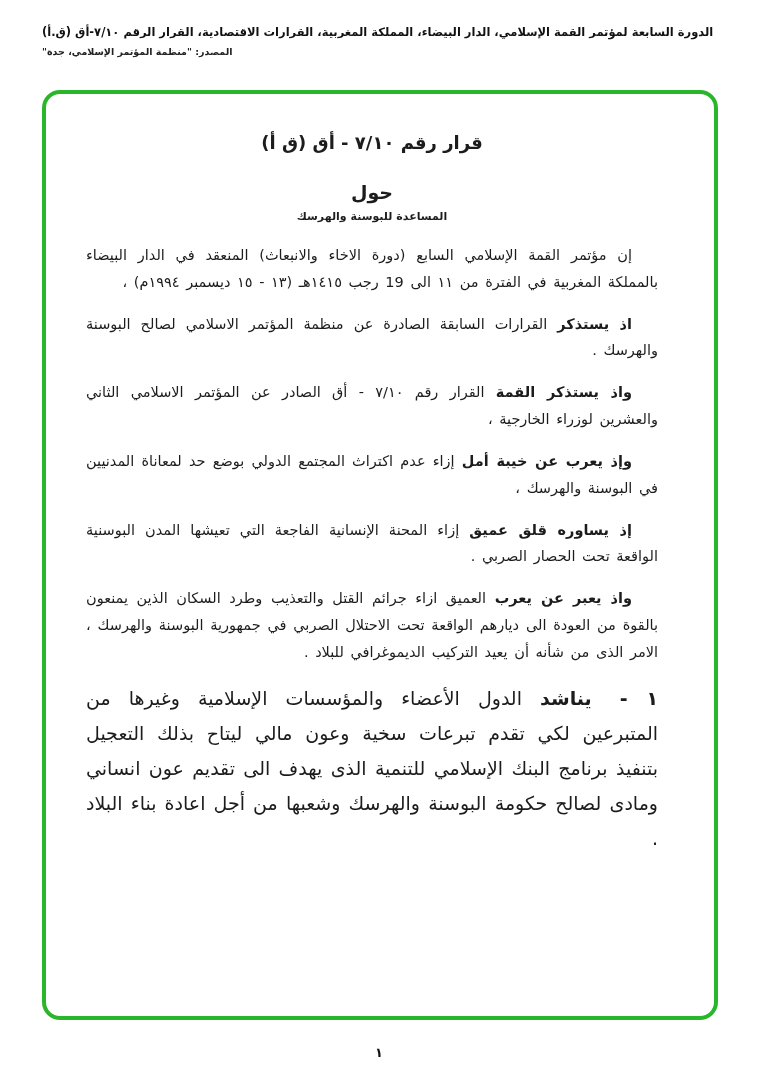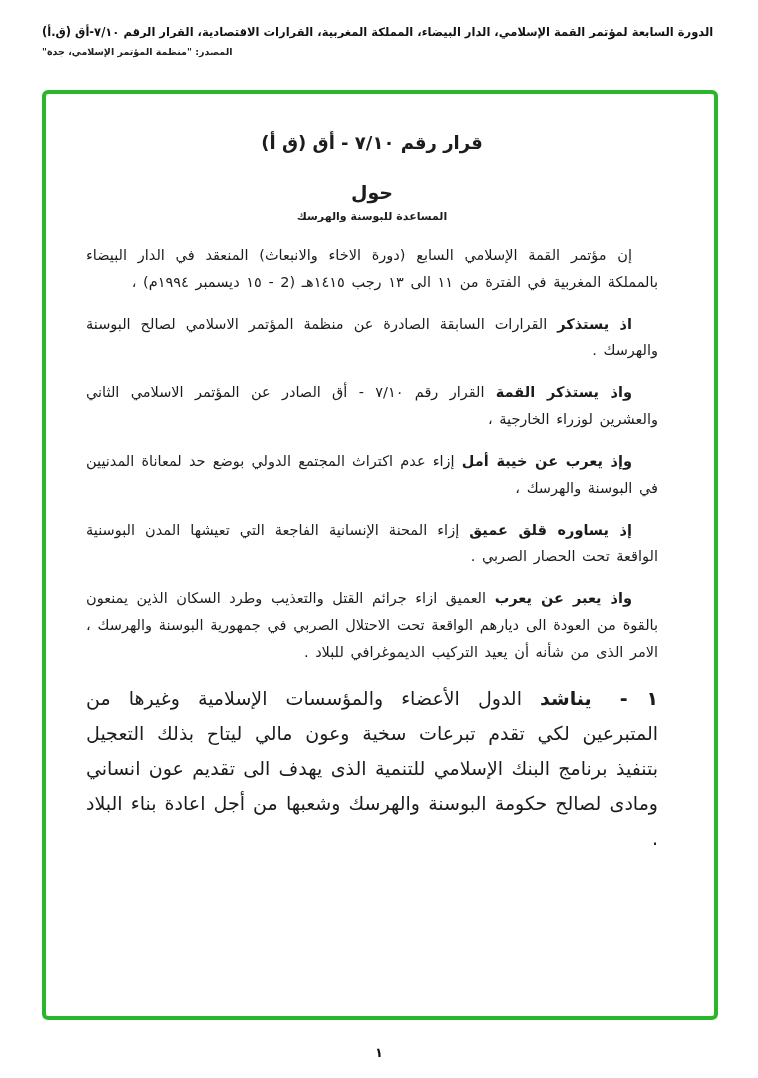--- a/index.html
+++ b/index.html
@@ -29,21 +29,21 @@
   .header-line2 {
     font-size:9.5px;
     font-weight:bold;
     color:#222;
     margin-top:5px;
   }
   .frame {
     position:absolute;
     top:90px; right:40px; left:42px; bottom:58px;
     border:4px solid #2ab62a;
-    border-radius:6px;
+    border-radius:18px;
     background:#ffffff;
     padding:38px 56px 0 40px;
     direction:rtl;
   }
   .title-block { text-align:center; }
   .title-line1 {
     font-size:18px;
     font-weight:bold;
     margin-bottom:28px;
     letter-spacing:1px;
@@ -102,21 +102,21 @@
   <div class="frame" style="border-color: rgb(42, 182, 42);">
 
     <div class="title-block">
       <div class="title-line1">قرار رقم ٧/١٠ - أق (ق أ)</div>
       <div class="title-line2">حول</div>
       <div class="title-line3">المساعدة للبوسنة والهرسك</div>
     </div>
 
     <p class="para">
       <span class="lead"></span>
-      <span>إن مؤتمر القمة الإسلامي السابع (دورة الاخاء والانبعاث) المنعقد في الدار البيضاء بالمملكة المغربية في الفترة من ١١ الى ١٣ رجب ١٤١٥هـ (2 - ١٥ ديسمبر ١٩٩٤م) ،</span>
+      <span>إن مؤتمر القمة الإسلامي السابع (دورة الاخاء والانبعاث) المنعقد في الدار البيضاء بالمملكة المغربية في الفترة من ١١ الى 19 رجب ١٤١٥هـ (١٣ - ١٥ ديسمبر ١٩٩٤م) ،</span>
     </p>
 
     <p class="para">
       <span class="lead">اذ يستذكر</span>
       <span>القرارات السابقة الصادرة عن منظمة المؤتمر الاسلامي لصالح البوسنة والهرسك .</span>
     </p>
 
     <p class="para">
       <span class="lead">واذ يستذكر القمة</span>
       <span>القرار رقم ٧/١٠ - أق الصادر عن المؤتمر الاسلامي الثاني والعشرين لوزراء الخارجية ،</span>

